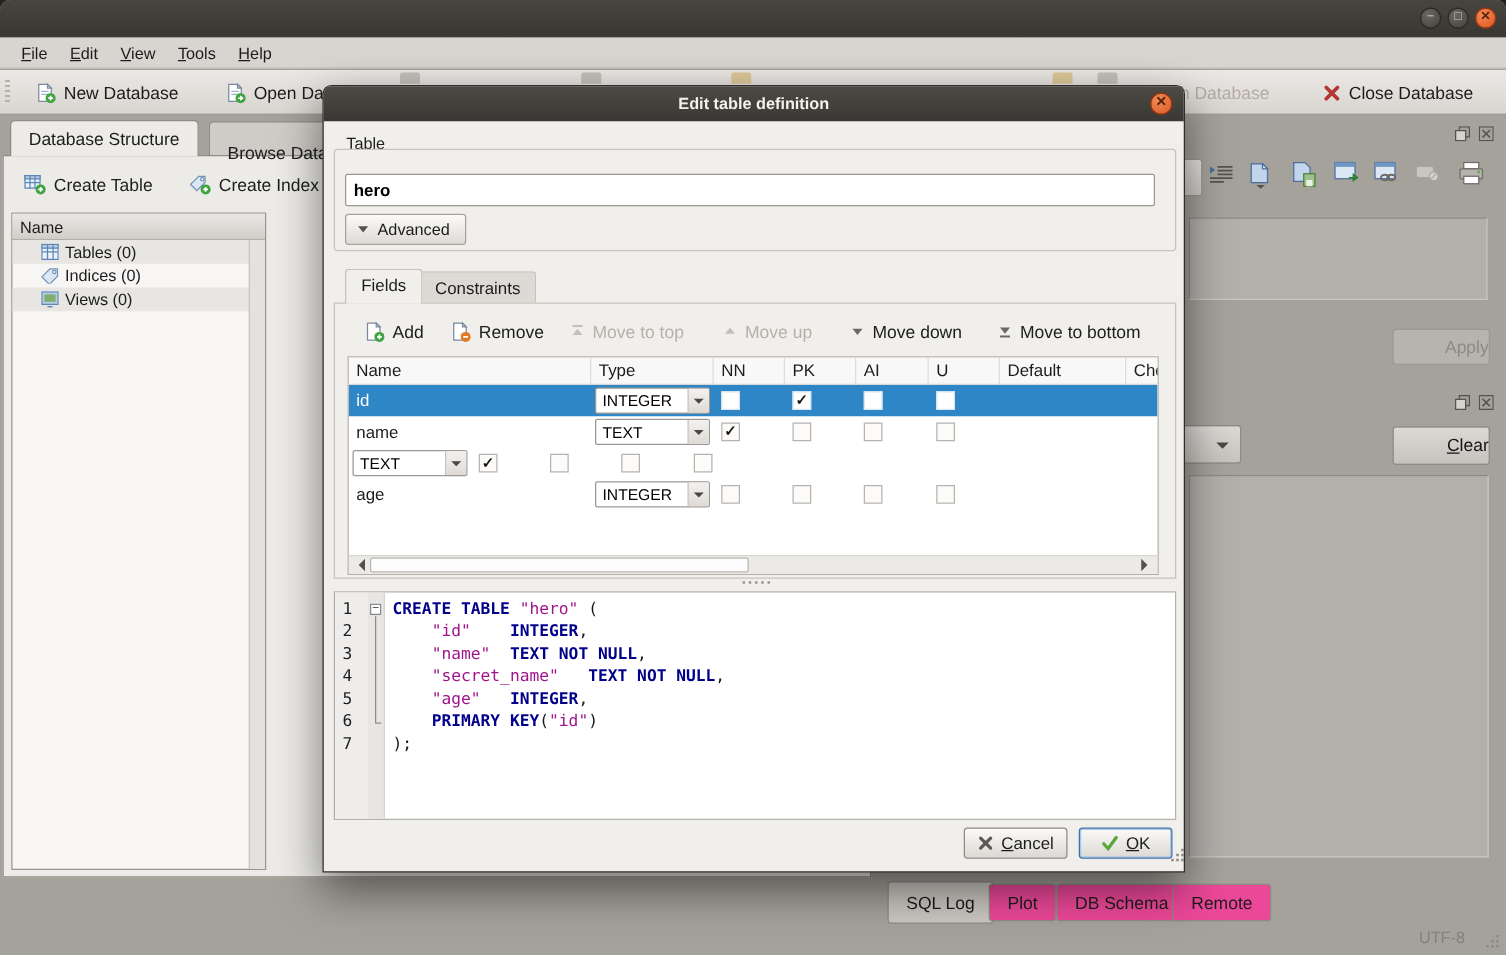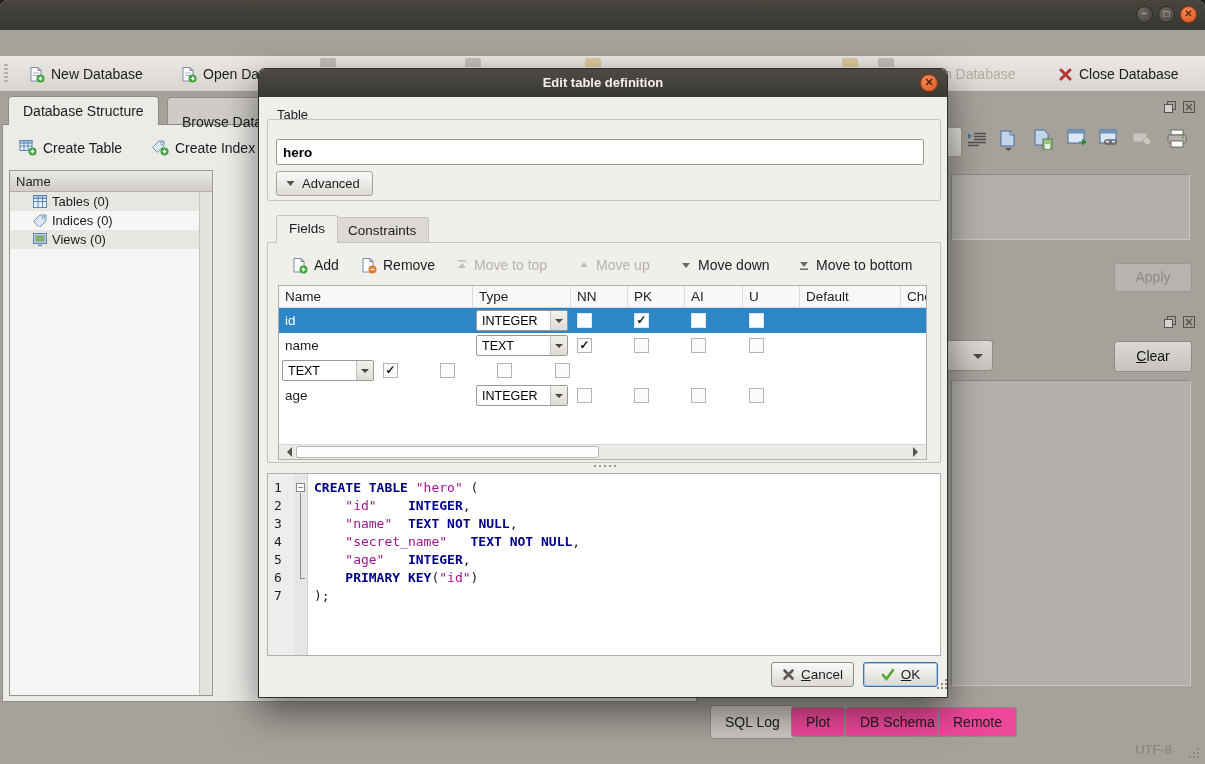--- a/index.html
+++ b/index.html
@@ -31,21 +31,21 @@
   .panel-btn { position:absolute; top:9px; height:27px; display:flex; align-items:center; gap:6px; padding:0 8px; font-size:14px; }
   .tree { position:absolute; left:6px; top:45px; width:204px; height:526px; background:#f7f6f4; border:1px solid #9a958f; }
   .tree-header { height:21px; background:linear-gradient(#eae8e5,#d1cec9); border-bottom:1px solid #b1ada7; padding:3px 6px; }
   .tree-row { height:19px; display:flex; align-items:center; gap:5px; padding-left:23px; }
   .tree-row.alt { background:#e8e6e2; }
   .tree-scroll { position:absolute; right:0; top:21px; width:13px; bottom:0; background:#e4e2de; border-left:1px solid #c8c4bf; }
 
   
   .dock-btn { position:absolute; width:15px; height:14px; }
   .gray-box { position:absolute; background:#b3b0ac; border:1px solid #8e8a85; border-right-color:#c9c6c1; border-bottom-color:#c9c6c1; }
-  .gbtn { position:absolute; border-radius:3px; text-align:center; font-size:14px; }
+  .gbtn { position:absolute; border-radius:3px; text-align:right; font-size:14px; }
   .gbtn.disabled { left:1114px; top:263px; width:78px; height:29px; background:#b7b4af; border:1px solid #9d9992; color:#8e8a85; line-height:27px; }
   .gbtn.clear { left:1114px; top:341px; width:78px; height:31px; background:linear-gradient(#dcd9d5,#c6c2bd); border:1px solid #8f8b85; color:#141414; line-height:29px; }
   .combo-partial { position:absolute; left:935px; top:340px; width:58px; height:31px; background:linear-gradient(#dcd9d5,#c6c2bd); border:1px solid #8f8b85; border-radius:3px; }
   .combo-partial .car { position:absolute; right:9px; top:13px; width:0; height:0; border:5px solid transparent; border-top-color:#4a4844; }
   .dock-icon { position:absolute; top:129px; width:26px; height:26px; }
   .part-btn { position:absolute; left:938px; top:127px; width:24px; height:30px; background:linear-gradient(#e6e3df,#cfccc7); border:1px solid #9d9992; border-radius:3px; }
   .dots6 { position:absolute; width:2px; height:2px; color:#8d8983; }
 
   
   .bottom-tab { position:absolute; background:#ec4899; border:1px solid #8f8b85; border-radius:3px; padding:6px 14px 0; height:30px; top:707px; font-size:14px; }
@@ -114,20 +114,27 @@
 <div id="window">
 
   <div class="titlebar">
     <div class="winbtns">
       <div class="winbtn">−</div>
       <div class="winbtn">□</div>
       <div class="winbtn close">✕</div>
     </div>
   </div>
 
+  <div class="menubar" id="menubar">
+      <span class="menu-item accel"><u>F</u>ile</span>
+      <span class="menu-item accel"><u>E</u>dit</span>
+      <span class="menu-item accel"><u>V</u>iew</span>
+      <span class="menu-item accel"><u>T</u>ools</span>
+      <span class="menu-item accel"><u>H</u>elp</span>
+    </div>
 
   <div class="toolbar" id="toolbar">
     <span class="tb-handle"></span>
   <div class="tb-item" style="left: 20px;">
         <span class="icon">
           <svg width="17" height="17" viewBox="0 0 17 17">
             <path d="M3 1.5h7l3 3V15H3z" fill="#fff" stroke="#7a8aa0"></path>
             <path d="M10 1.5l3 3h-3z" fill="#d9e2ee" stroke="#7a8aa0"></path>
             <path d="M5 7h6M5 9.5h6" stroke="#9fb2c8"></path>
             <circle cx="12.5" cy="12.5" r="4" fill="#3fa33f"></circle>

